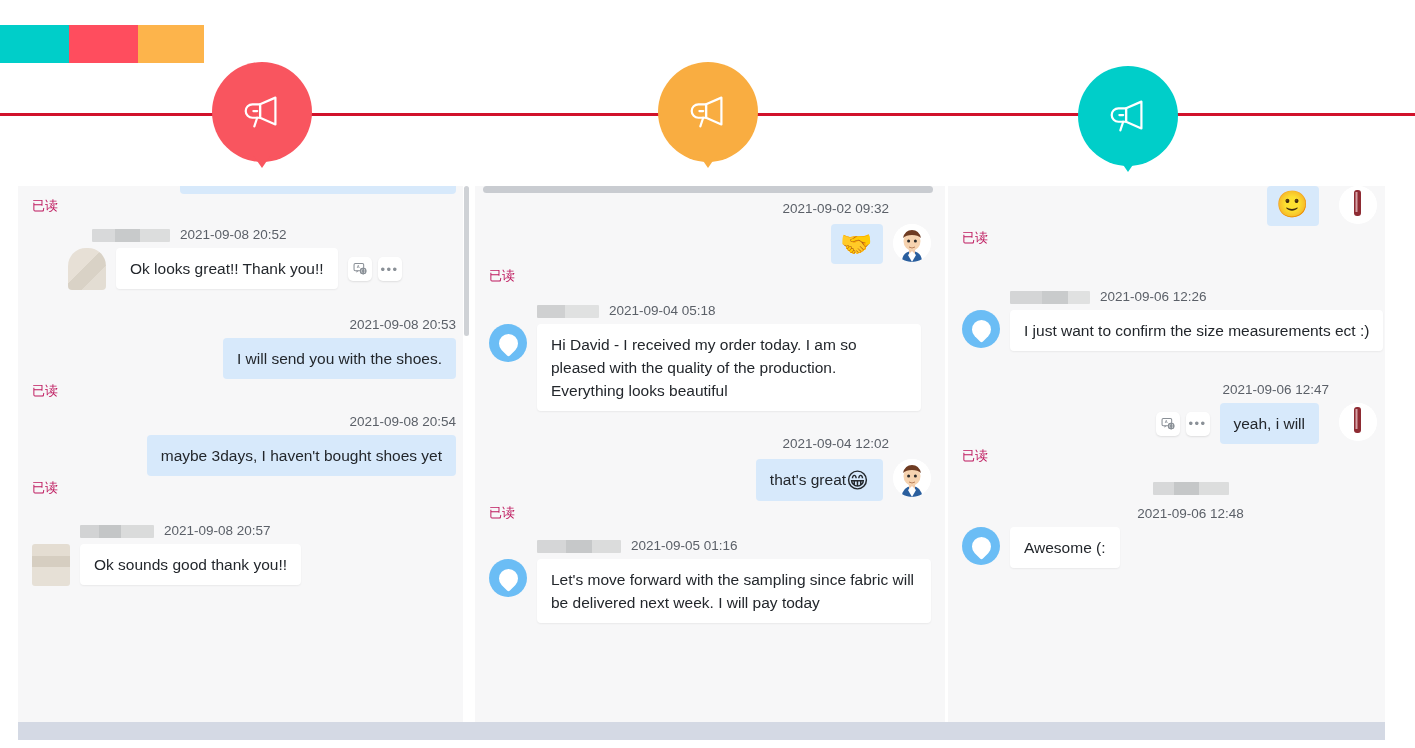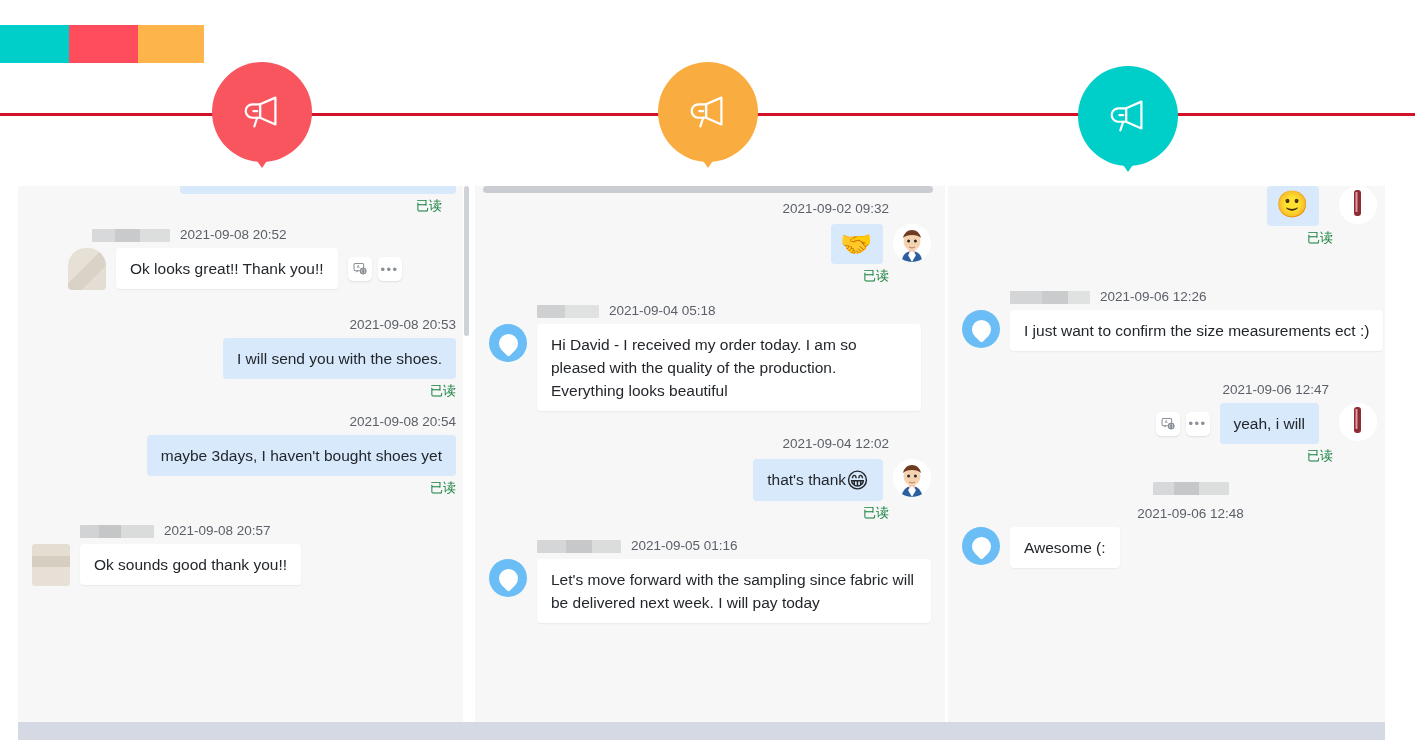--- a/index.html
+++ b/index.html
@@ -62,21 +62,21 @@
     font-size:15.5px;line-height:23px;color:#23272c;
     padding:9px 14px;border-radius:4px;max-width:376px;
     box-shadow:0 1px 2px rgba(0,0,0,.06);
     word-wrap:break-word;
   }
   .bubble.in{background:#ffffff;}
   .bubble.out{background:#d7e9fb;box-shadow:none;}
   .bubble.emoji{background:#d7e9fb;box-shadow:none;padding:6px 10px;font-size:26px;line-height:28px;}
   .bubble.nowrap{white-space:nowrap;}
 
-  .read{font-size:13px;color:#15803d;text-align:right;line-height:20px;padding:0 14px;}
+  .read{font-size:13px;color:#be185d;text-align:left;line-height:20px;padding:0 14px;}
   .avatar-ring{
     width:38px;height:38px;border-radius:50%;flex:none;
     background:#6bbdf5;display:flex;align-items:center;justify-content:center;
   }
   .avatar-ring .drop{
     width:19px;height:19px;background:#ffffff;
     border-radius:50% 50% 50% 2px;transform:rotate(-45deg);
   }
   .avatar-blur{
     width:38px;height:42px;flex:none;
@@ -278,21 +278,21 @@
       </div>
 
       <div class="spacer" style="height:22px;"></div>
 
       <div class="msg">
         <div class="meta right" style="padding-right:42px;">
           <span>2021-09-04 12:02</span>
         </div>
         <div class="row right" style="margin-top:6px;">
           <div class="bubble out nowrap" style="position:relative;">
-            <span>that's thank</span><span style="font-size:22px;vertical-align:-3px;">😁</span>
+            <span>that's great</span><span style="font-size:22px;vertical-align:-3px;">😁</span>
           </div>
           <span class="avatar-person">
             <svg viewBox="0 0 38 38" width="38" height="38">
               <circle cx="19" cy="19" r="19" fill="#ffffff"></circle>
               <path d="M9 38 q0-10 10-11 q10 1 10 11 Z" fill="#2b5f9e"></path>
               <rect x="16" y="24" width="6" height="7" fill="#f0c9a8"></rect>
               <ellipse cx="19" cy="17" rx="8.5" ry="9.5" fill="#f6d3b0"></ellipse>
               <path d="M10 14 q2-8 9-8 q7 0 9 8 q-3-3-9-3 q-6 0-9 3 Z" fill="#6e3b22"></path>
               <circle cx="15.6" cy="17" r="1.5" fill="#2a2a2a"></circle>
               <circle cx="22.4" cy="17" r="1.5" fill="#2a2a2a"></circle>

